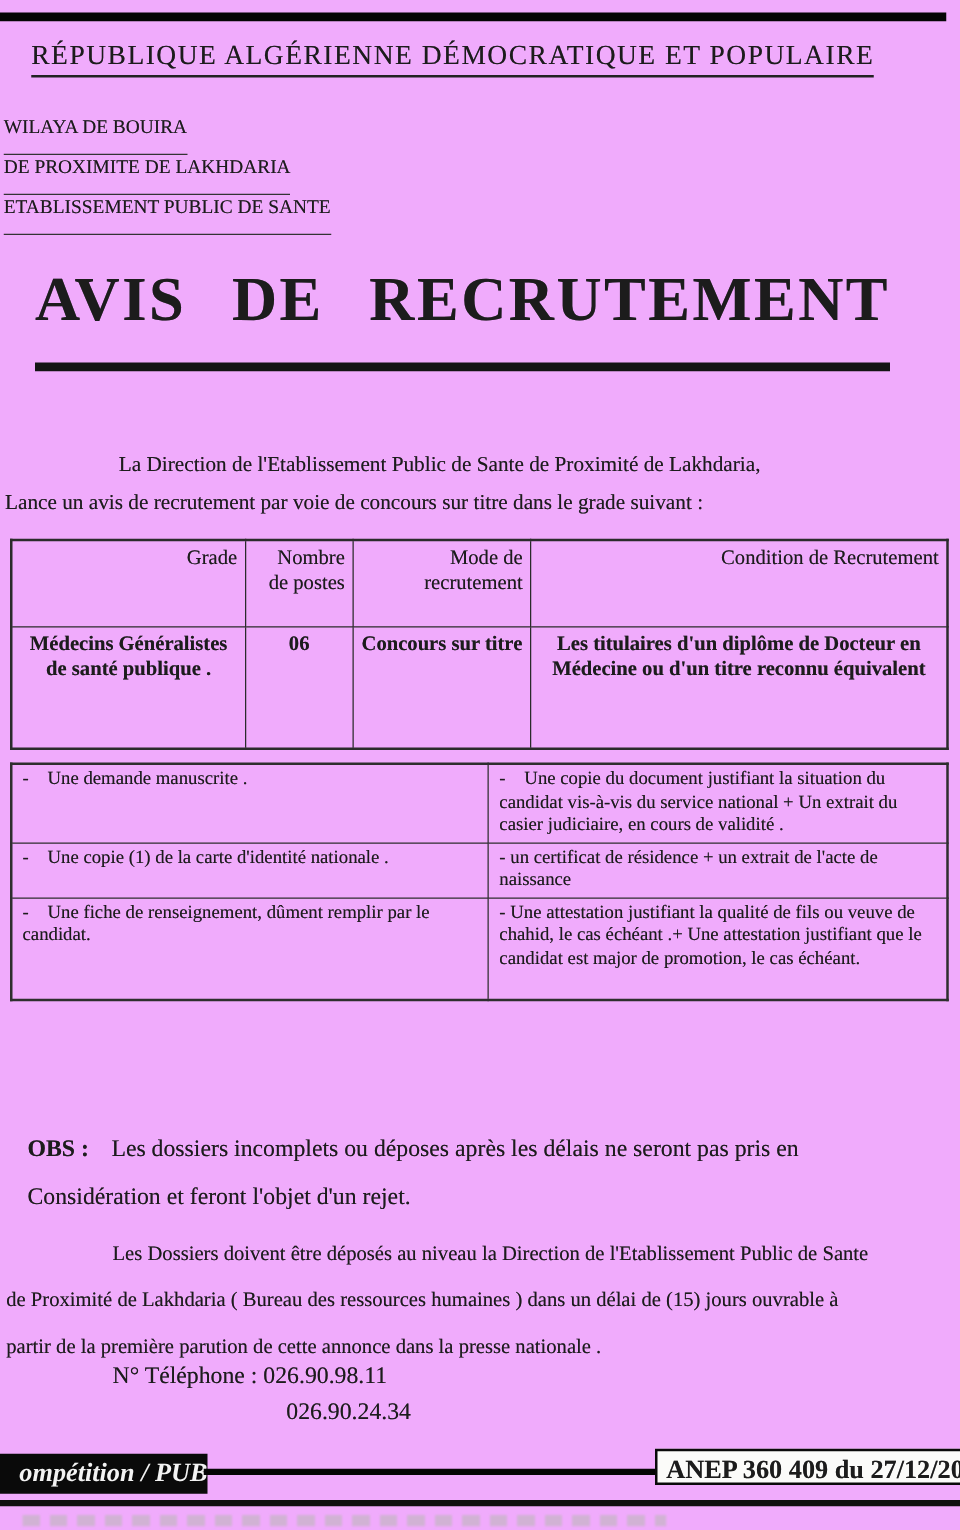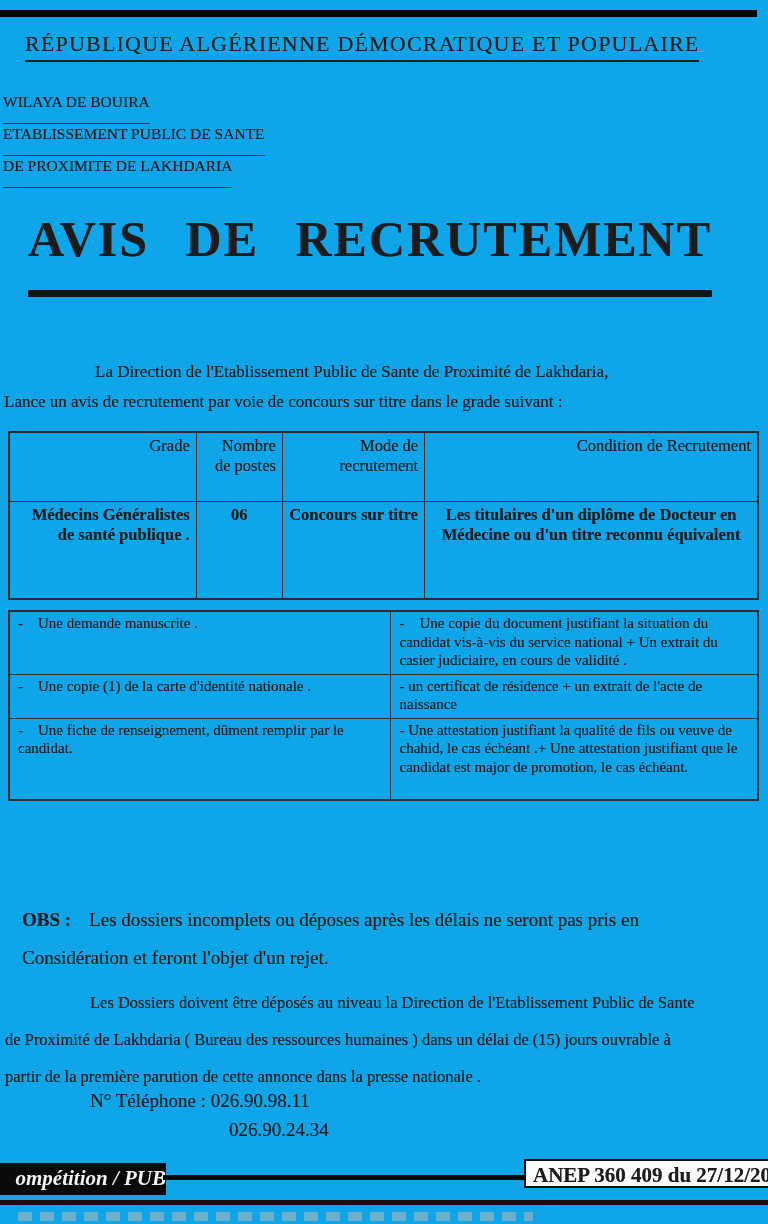--- a/index.html
+++ b/index.html
@@ -1,20 +1,20 @@
 <!DOCTYPE html>
 <html><head>
 <meta charset="utf-8">
 <style>
   html,body{margin:0;padding:0;background:#e8e8e6;}
   .page{
     position:relative;
     width:768px;height:1224px;
     margin:0 auto;
-    background:#0ea5e9;
+    background:#f0abfc;
     overflow:hidden;
     font-family:"Liberation Serif", serif;
     color:#1c1c1c;
     text-shadow:0 0 .5px rgba(20,20,20,.55);
   }
   .top-bar{position:absolute;top:10px;left:0;width:757px;height:7px;background:#050505;}
   .republic-title{
     position:absolute;top:31px;left:25px;
     font-size:22px;letter-spacing:1.2px;white-space:nowrap;
   }
@@ -34,21 +34,21 @@
   .recruitment-table{
     position:absolute;top:431px;left:8px;width:751px;
     border:2.5px solid #2b2b2b;
   }
   .recruitment-table th,.recruitment-table td{
     border:1.8px solid #2b2b2b;vertical-align:top;padding:3px 6px;
   }
   .recruitment-table th{font-weight:normal;font-size:16.5px;text-align:right;height:62px;}
   .recruitment-table td{font-weight:bold;font-size:16.5px;height:90px;}
   .col-grade{width:25%;} .col-postes{width:11.5%;} .col-mode{width:19%;} .col-cond{width:44.5%;}
-  .cell-grade{text-align:right;}
+  .cell-grade{text-align:center;}
   .cell-postes,.cell-mode,.cell-cond{text-align:center;}
 
   .dossier-table{
     position:absolute;top:610px;left:8px;width:751px;
     border:2.2px solid #2e2e2e;font-size:15px;
   }
   .dossier-table td{
     border:1.6px solid #2e2e2e;vertical-align:top;
     padding:2px 4px 4px 8px;line-height:18.5px;
     white-space:pre-wrap;
@@ -93,24 +93,24 @@
 
   <div class="republic-title">
     <span>RÉPUBLIQUE ALGÉRIENNE DÉMOCRATIQUE ET POPULAIRE</span>
   </div>
 
   <div class="org-block">
     <div class="org-line">
       <span>WILAYA DE BOUIRA</span>
     </div>
     <div class="org-line">
-      <span>ETABLISSEMENT PUBLIC DE SANTE</span>
+      <span>DE PROXIMITE DE LAKHDARIA</span>
     </div>
     <div class="org-line">
-      <span>DE PROXIMITE DE LAKHDARIA</span>
+      <span>ETABLISSEMENT PUBLIC DE SANTE</span>
     </div>
   </div>
 
   <div class="main-title">AVIS DE RECRUTEMENT</div>
 
   <div class="intro-1">La Direction de l'Etablissement Public de Sante de Proximité de Lakhdaria,</div>
   <div class="intro-2">Lance un avis de recrutement par voie de concours sur titre dans le grade suivant :</div>
 
   <table class="recruitment-table">
     <colgroup>

